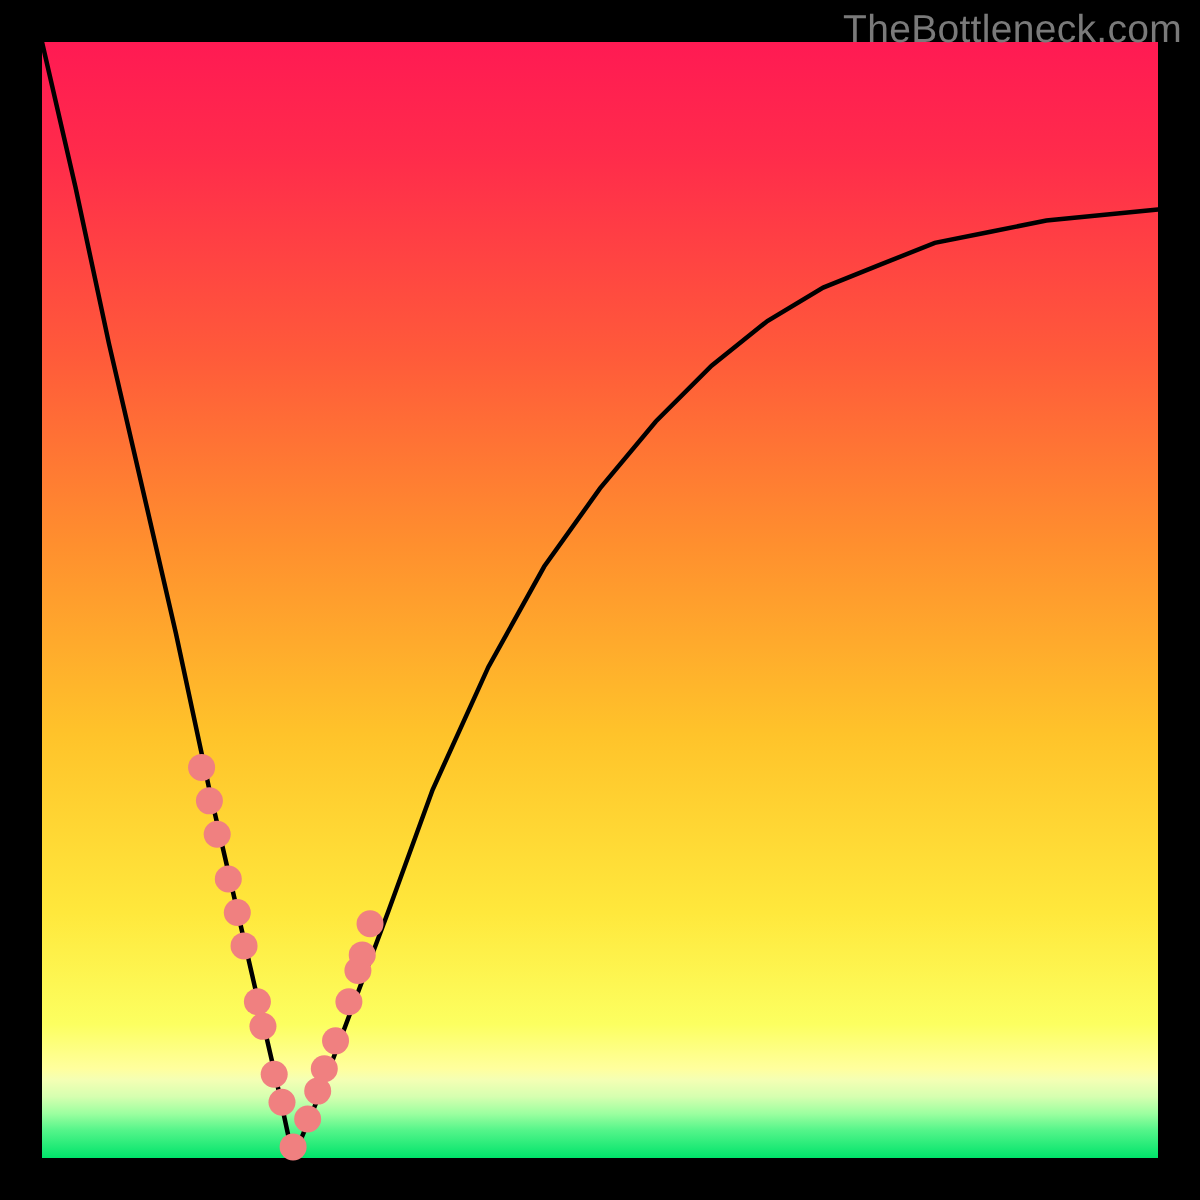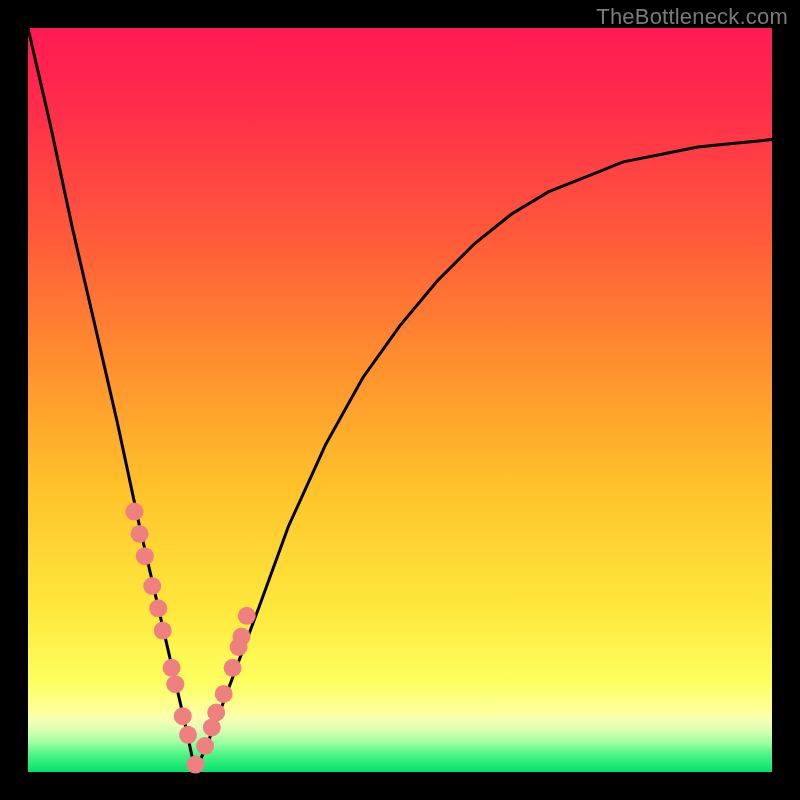--- a/index.html
+++ b/index.html
@@ -24,21 +24,21 @@
     left: 0;
     top: 0;
     width: 744px;
     height: 744px;
   }
   .watermark {
     position: absolute;
     top: 4px;
     right: 12px;
     color: #7a7a7a;
-    font-size: 22px;
+    font-size: 26px;
     font-weight: 500;
     letter-spacing: 0.2px;
     margin-left: 32px;
   }
   svg.curve-layer {
     position: absolute;
     left: 0;
     top: 0;
     width: 744px;
     height: 744px;

